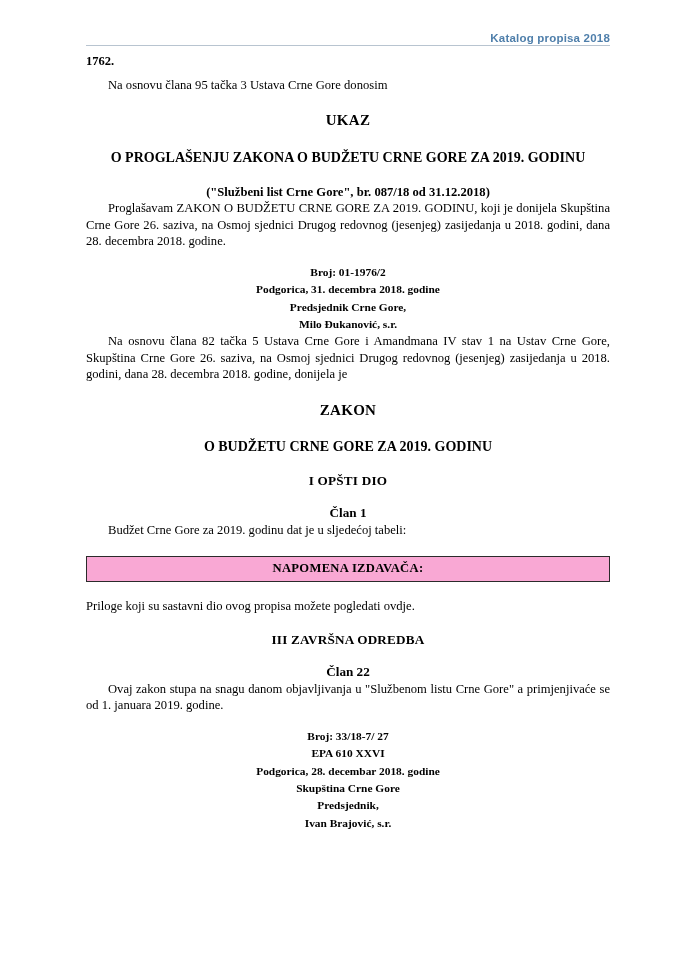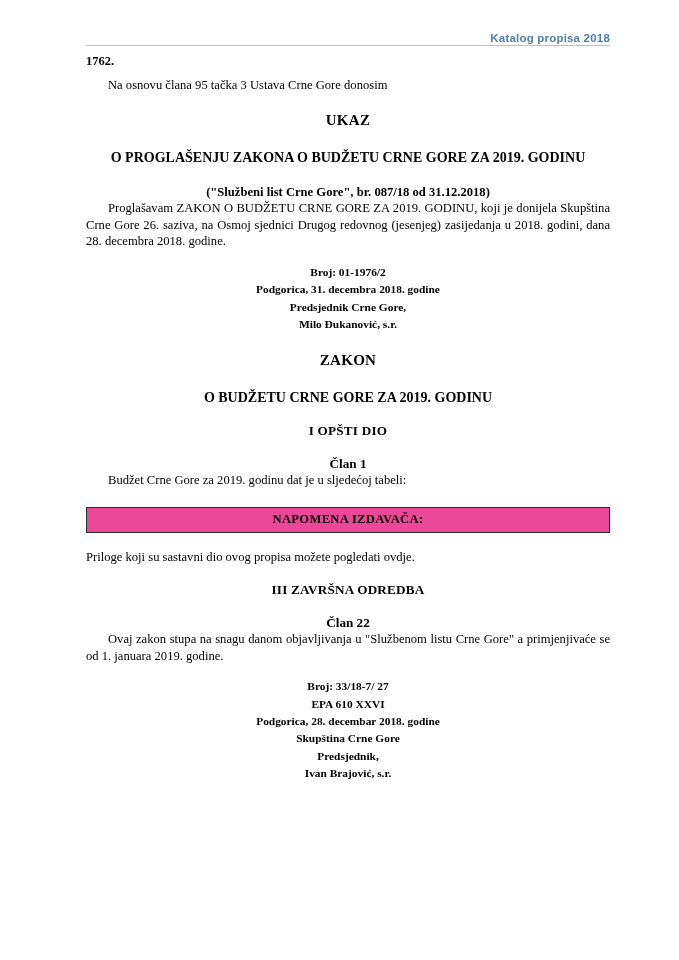--- a/index.html
+++ b/index.html
@@ -121,21 +121,21 @@
     font-weight: bold;
     line-height: 1.52;
     margin: 14px 0 0 0;
   }
   .sig-block .sig-line { display: block; }
 
   
   .note-banner {
     margin: 18px 0 0 0;
     border: 1.6px solid #2b2b2b;
-    background: #ec4899;
+    background: #f9a8d4;
     text-align: center;
     font-size: 12.6px;
     font-weight: bold;
     padding: 4px 0 5px 0;
     letter-spacing: 0.3px;
     box-sizing: border-box;
   }
   p.note-text {
     font-size: 12.6px;
     line-height: 1.31;
@@ -193,20 +193,21 @@
 
     <p class="body spacer-para">Proglašavam ZAKON O BUDŽETU CRNE GORE ZA 2019. GODINU, koji je donijela Skupština Crne Gore 26. saziva, na Osmoj sjednici Drugog redovnog (jesenjeg) zasijedanja u 2018. godini, dana 28. decembra 2018. godine.</p>
 
     <div class="sig-block">
       <span class="sig-line">Broj: 01-1976/2</span>
       <span class="sig-line">Podgorica, 31. decembra 2018. godine</span>
       <span class="sig-line">Predsjednik Crne Gore,</span>
       <span class="sig-line">Milo Đukanović, s.r.</span>
     </div>
 
+    <p class="body spacer-para">Na osnovu člana 82 tačka 5 Ustava Crne Gore i Amandmana IV stav 1 na Ustav Crne Gore, Skupština Crne Gore 26. saziva, na Osmoj sjednici Drugog redovnog (jesenjeg) zasijedanja u 2018. godini, dana 28. decembra 2018. godine, donijela je</p>
 
     <h1 class="title-main">ZAKON</h1>
 
     <h2 class="title-sub">O BUDŽETU CRNE GORE ZA 2019. GODINU</h2>
 
     <h3 class="part-title">I OPŠTI DIO</h3>
 
     <h4 class="article-title">Član 1</h4>
 
     <p class="body">Budžet Crne Gore za 2019. godinu dat je u sljedećoj tabeli:</p>

